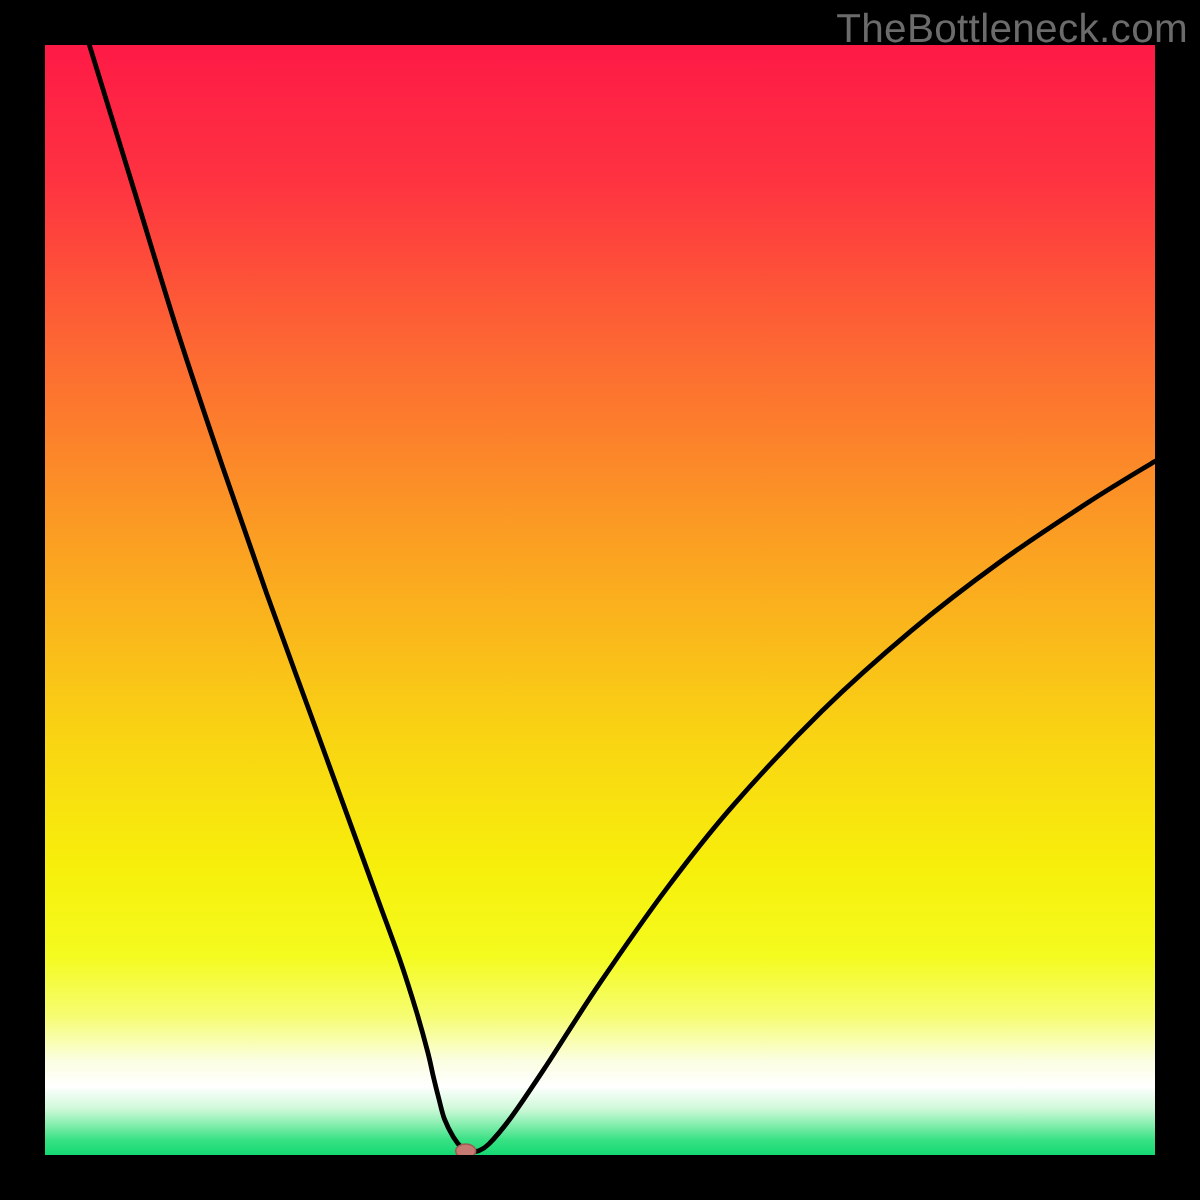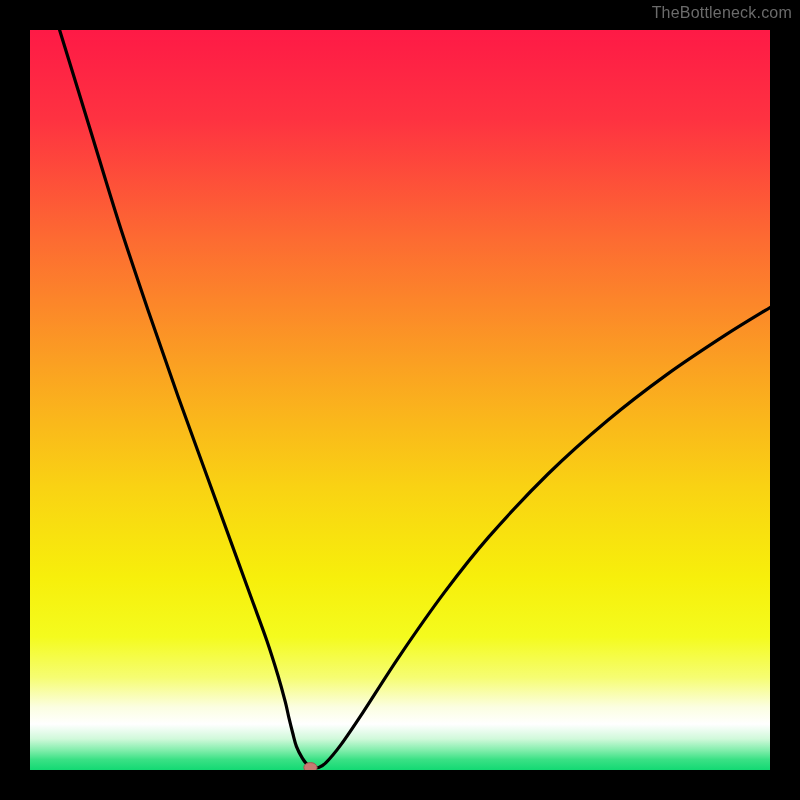--- a/index.html
+++ b/index.html
@@ -22,21 +22,21 @@
     left: 30px;
     top: 30px;
     width: 740px;
     height: 740px;
   }
   .watermark {
     position: absolute;
     top: 4px;
     right: 8px;
     color: #6b6b6b;
-    font-size: 16px;
+    font-size: 27px;
     font-weight: 500;
     letter-spacing: 0.2px;
     user-select: none;
   }
   svg { display: block; }
 </style>
 </head>
 <body>
 
 <div class="stage">

